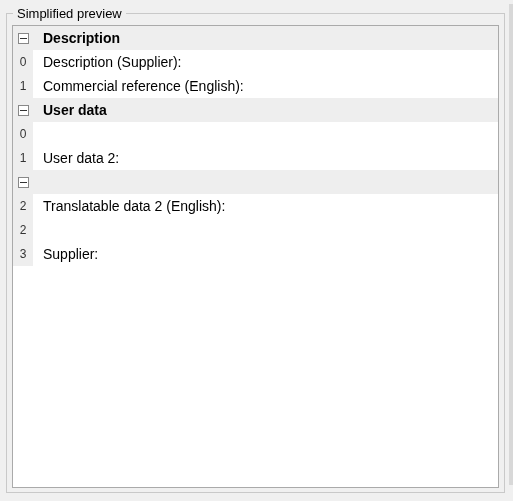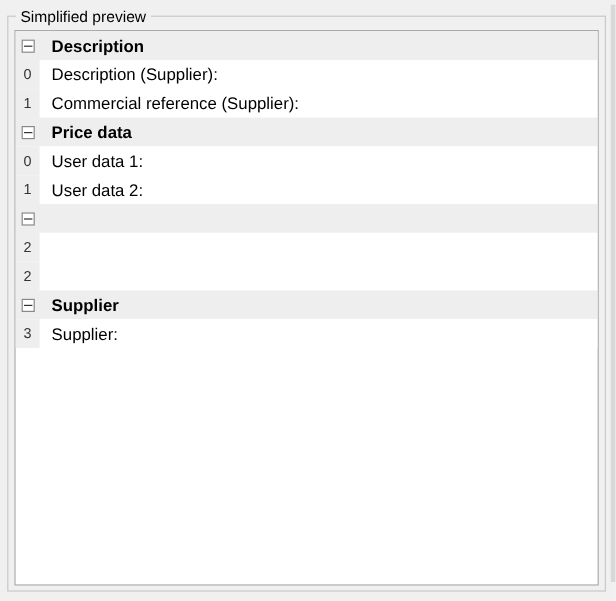--- a/index.html
+++ b/index.html
@@ -31,57 +31,51 @@
             <span class="exp"></span>
           </div>
         <div class="label">Description</div>
       </div>
       <div class="row item">
         <div class="gutter">0</div>
         <div class="label">Description (Supplier):</div>
       </div>
       <div class="row item">
         <div class="gutter">1</div>
-        <div class="label">Commercial reference (Supplier):</div>
+        <div class="label">Commercial reference (English):</div>
       </div>
 
       <div class="row header">
         <div class="gutter expander">
             <span class="exp"></span>
           </div>
-        <div class="label">Price data</div>
+        <div class="label">User data</div>
       </div>
       <div class="row item">
         <div class="gutter">0</div>
-        <div class="label">User data 1:</div>
       </div>
       <div class="row item">
         <div class="gutter">1</div>
         <div class="label">User data 2:</div>
       </div>
 
       <div class="row header">
         <div class="gutter expander">
             <span class="exp"></span>
           </div>
       </div>
       <div class="row item">
         <div class="gutter">2</div>
+        <div class="label">Translatable data 2 (English):</div>
       </div>
 
       <div class="row item">
         <div class="gutter">2</div>
       </div>
 
-      <div class="row header">
-        <div class="gutter expander">
-            <span class="exp"></span>
-          </div>
-        <div class="label">Supplier</div>
-      </div>
       <div class="row item">
         <div class="gutter">3</div>
         <div class="label">Supplier:</div>
       </div>
 
     </div>
   </fieldset>
   <div class="scrollhint"></div>
 </div>
 

